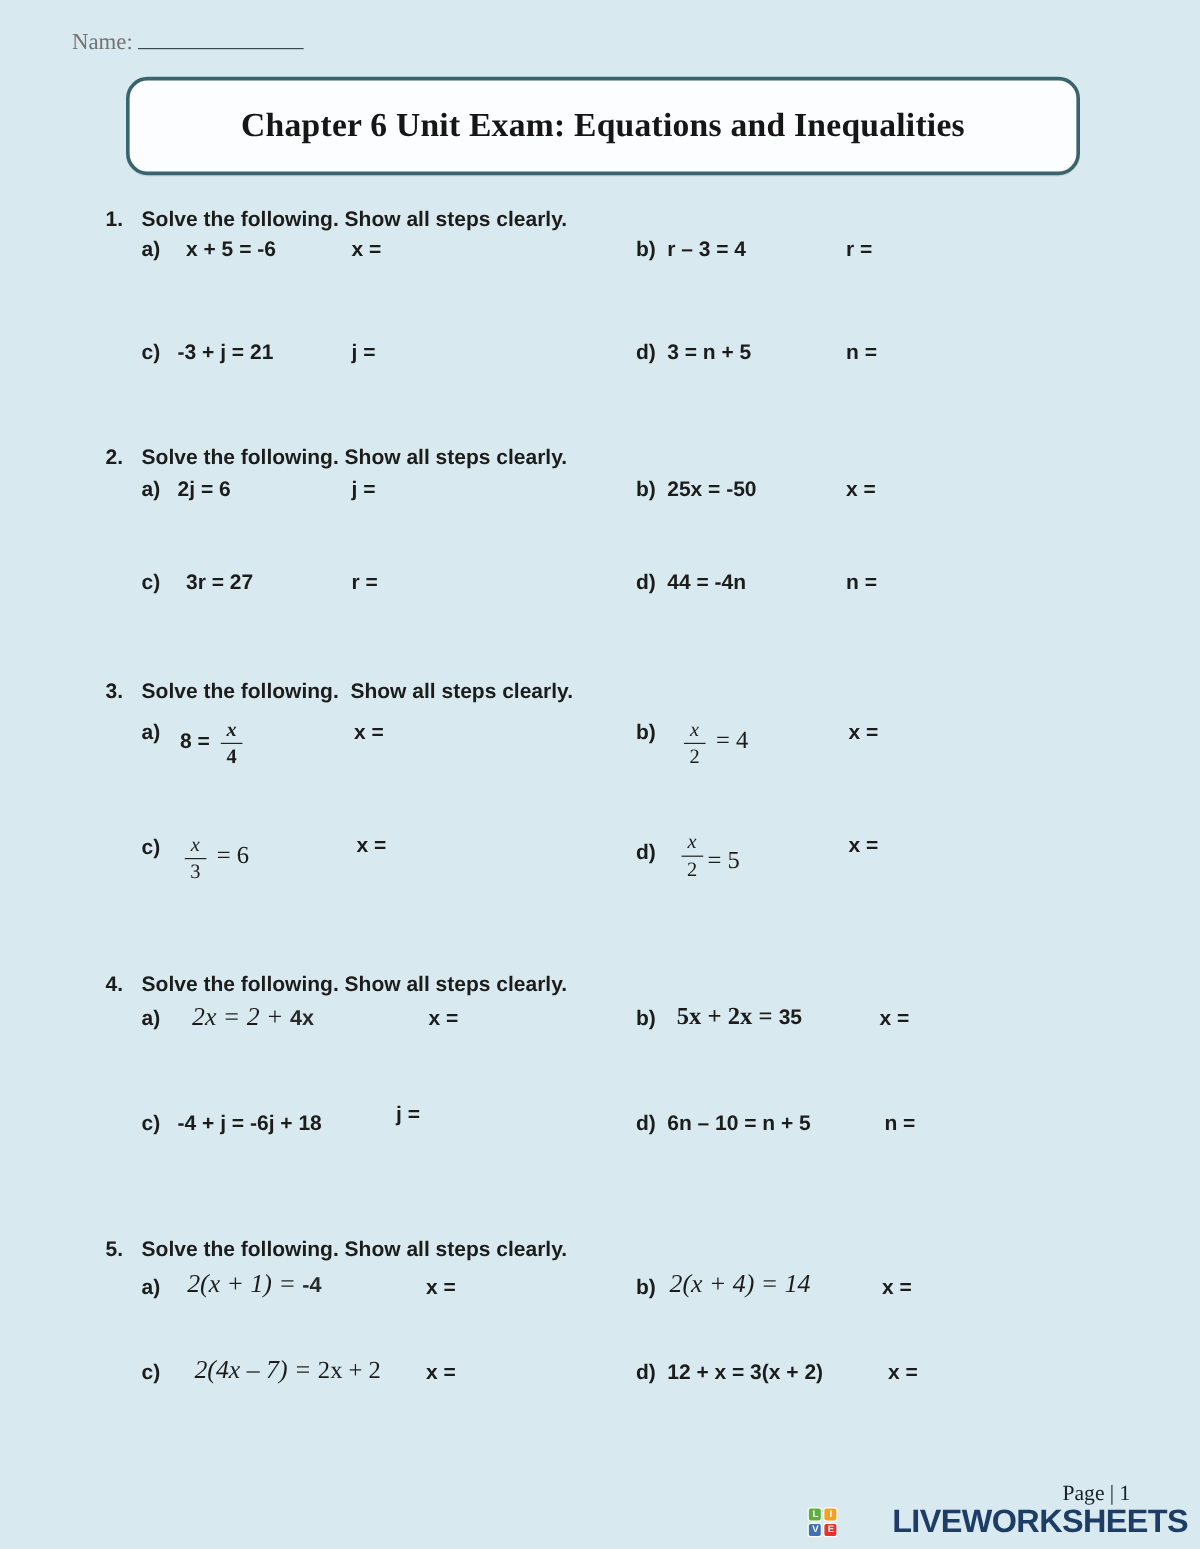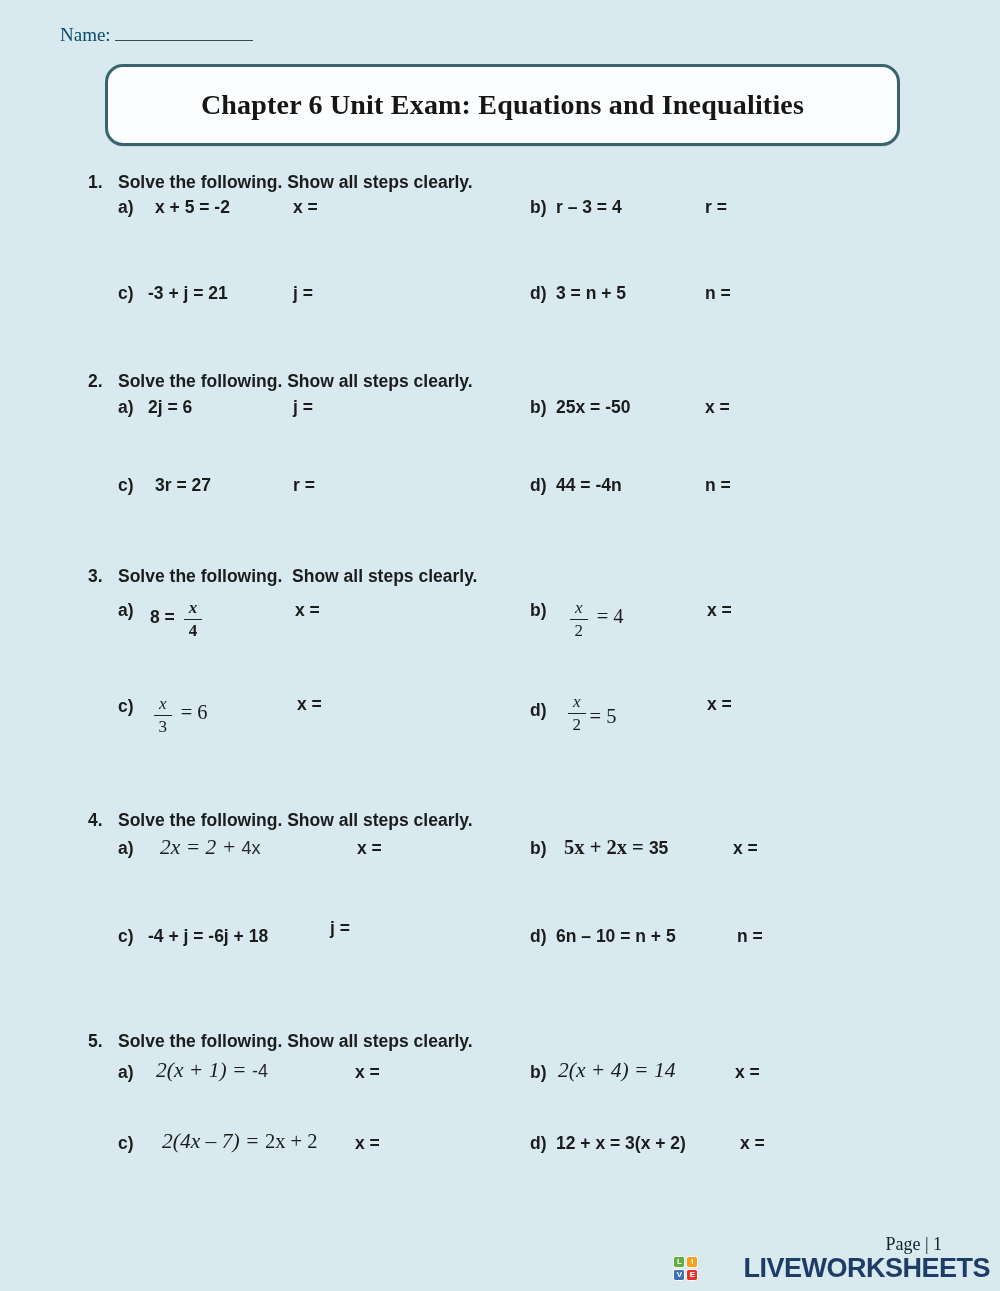--- a/index.html
+++ b/index.html
@@ -6,21 +6,21 @@
   html,body { width:1000px; }
   body {
     position:relative;
     width:1000px; height:1291px;
     background:#d8eaef;
     font-family:"Liberation Sans", sans-serif;
     color:#1c1c1c;
     overflow:hidden;
   }
   
-  .name-row { position:absolute; left:60px; top:22px; font-family:"Liberation Serif", serif; font-size:19px; color:#0c4a6e; }
+  .name-row { position:absolute; left:60px; top:22px; font-family:"Liberation Serif", serif; font-size:19px; color:#737373; }
   .name-line { display:inline-block; width:138px; border-bottom:1.6px solid #3a4a4e; height:19px; margin-left:4px; }
 
   
   .title-box {
     position:absolute; left:105px; top:64px; width:795px; height:82px;
     background:#fbfdfe; border:3px solid #39646d; border-radius:18px;
     display:flex; align-items:center; justify-content:center;
     box-shadow:0 1px 0 rgba(0,0,0,0.08);
   }
   .title-box h1 { font-size:28px; font-weight:700; letter-spacing:0.2px; color:#161616;font-family:Liberation Serif, serif; }
@@ -32,21 +32,21 @@
 
   
   .cell { position:absolute; width:410px; height:72px; }
   .p-label { position:absolute; left:0; top:0; font-weight:700; font-size:17.5px; }
   .eq { position:absolute; left:37px; top:0; white-space:nowrap; }
   .ans { position:absolute; top:0; font-weight:700; font-size:17.5px; }
 
   
   .seg { vertical-align:baseline; }
   .bs { font-weight:700; font-size:17.5px; font-family:"Liberation Sans", sans-serif; }
-  .rs { font-weight:400; font-size:18px; font-family:"Liberation Sans", sans-serif; color:#2a2a2a; }
+  .rs { font-weight:700; font-size:18px; font-family:"Liberation Sans", sans-serif; color:#2a2a2a; }
   .si { font-family:"Liberation Serif", serif; font-style:italic; font-size:21.5px; }
   .sr { font-family:"Liberation Serif", serif; font-size:20.5px; }
   .sb { font-family:"Liberation Serif", serif; font-weight:700; font-size:20.5px; }
   .up-seg { position:relative; top:-20px; display:inline-block; }
 
   
   .frac { display:inline-block; text-align:center; vertical-align:middle; margin:0 4px; font-family:"Liberation Serif", serif; font-size:17px; line-height:1.15; }
   .frac .num { display:block; font-style:italic; border-bottom:1.6px solid #222; padding:0 5px 1px; }
   .frac .den { display:block; padding-top:1px; }
   .frac.fb { font-weight:700; }
@@ -69,21 +69,21 @@
 <div class="title-box">
   <h1>Chapter 6 Unit Exam: Equations and Inequalities</h1>
 </div>
 
 <div class="q-head" style="left:88px; top:172px;">
   <span class="q-num">1.</span>
   <span class="q-prompt">Solve the following. Show all steps clearly.</span>
 </div>
 <div class="cell" style="left:118px; top:197px;">
   <span class="p-label">a)</span>
-  <span class="eq"><span class="seg bs">x + 5 = -2</span></span>
+  <span class="eq"><span class="seg bs">x + 5 = -6</span></span>
   <span class="ans" style="left:175px;">x =</span>
 </div>
 <div class="cell" style="left:530px; top:197px;">
   <span class="p-label">b)</span>
   <span class="eq" style="left:26px;"><span class="seg bs">r – 3 = 4</span></span>
   <span class="ans" style="left:175px;">r =</span>
 </div>
 <div class="cell" style="left:118px; top:283px;">
   <span class="p-label">c)</span>
   <span class="eq" style="left:30px;"><span class="seg bs">-3 + j = 21</span></span>

